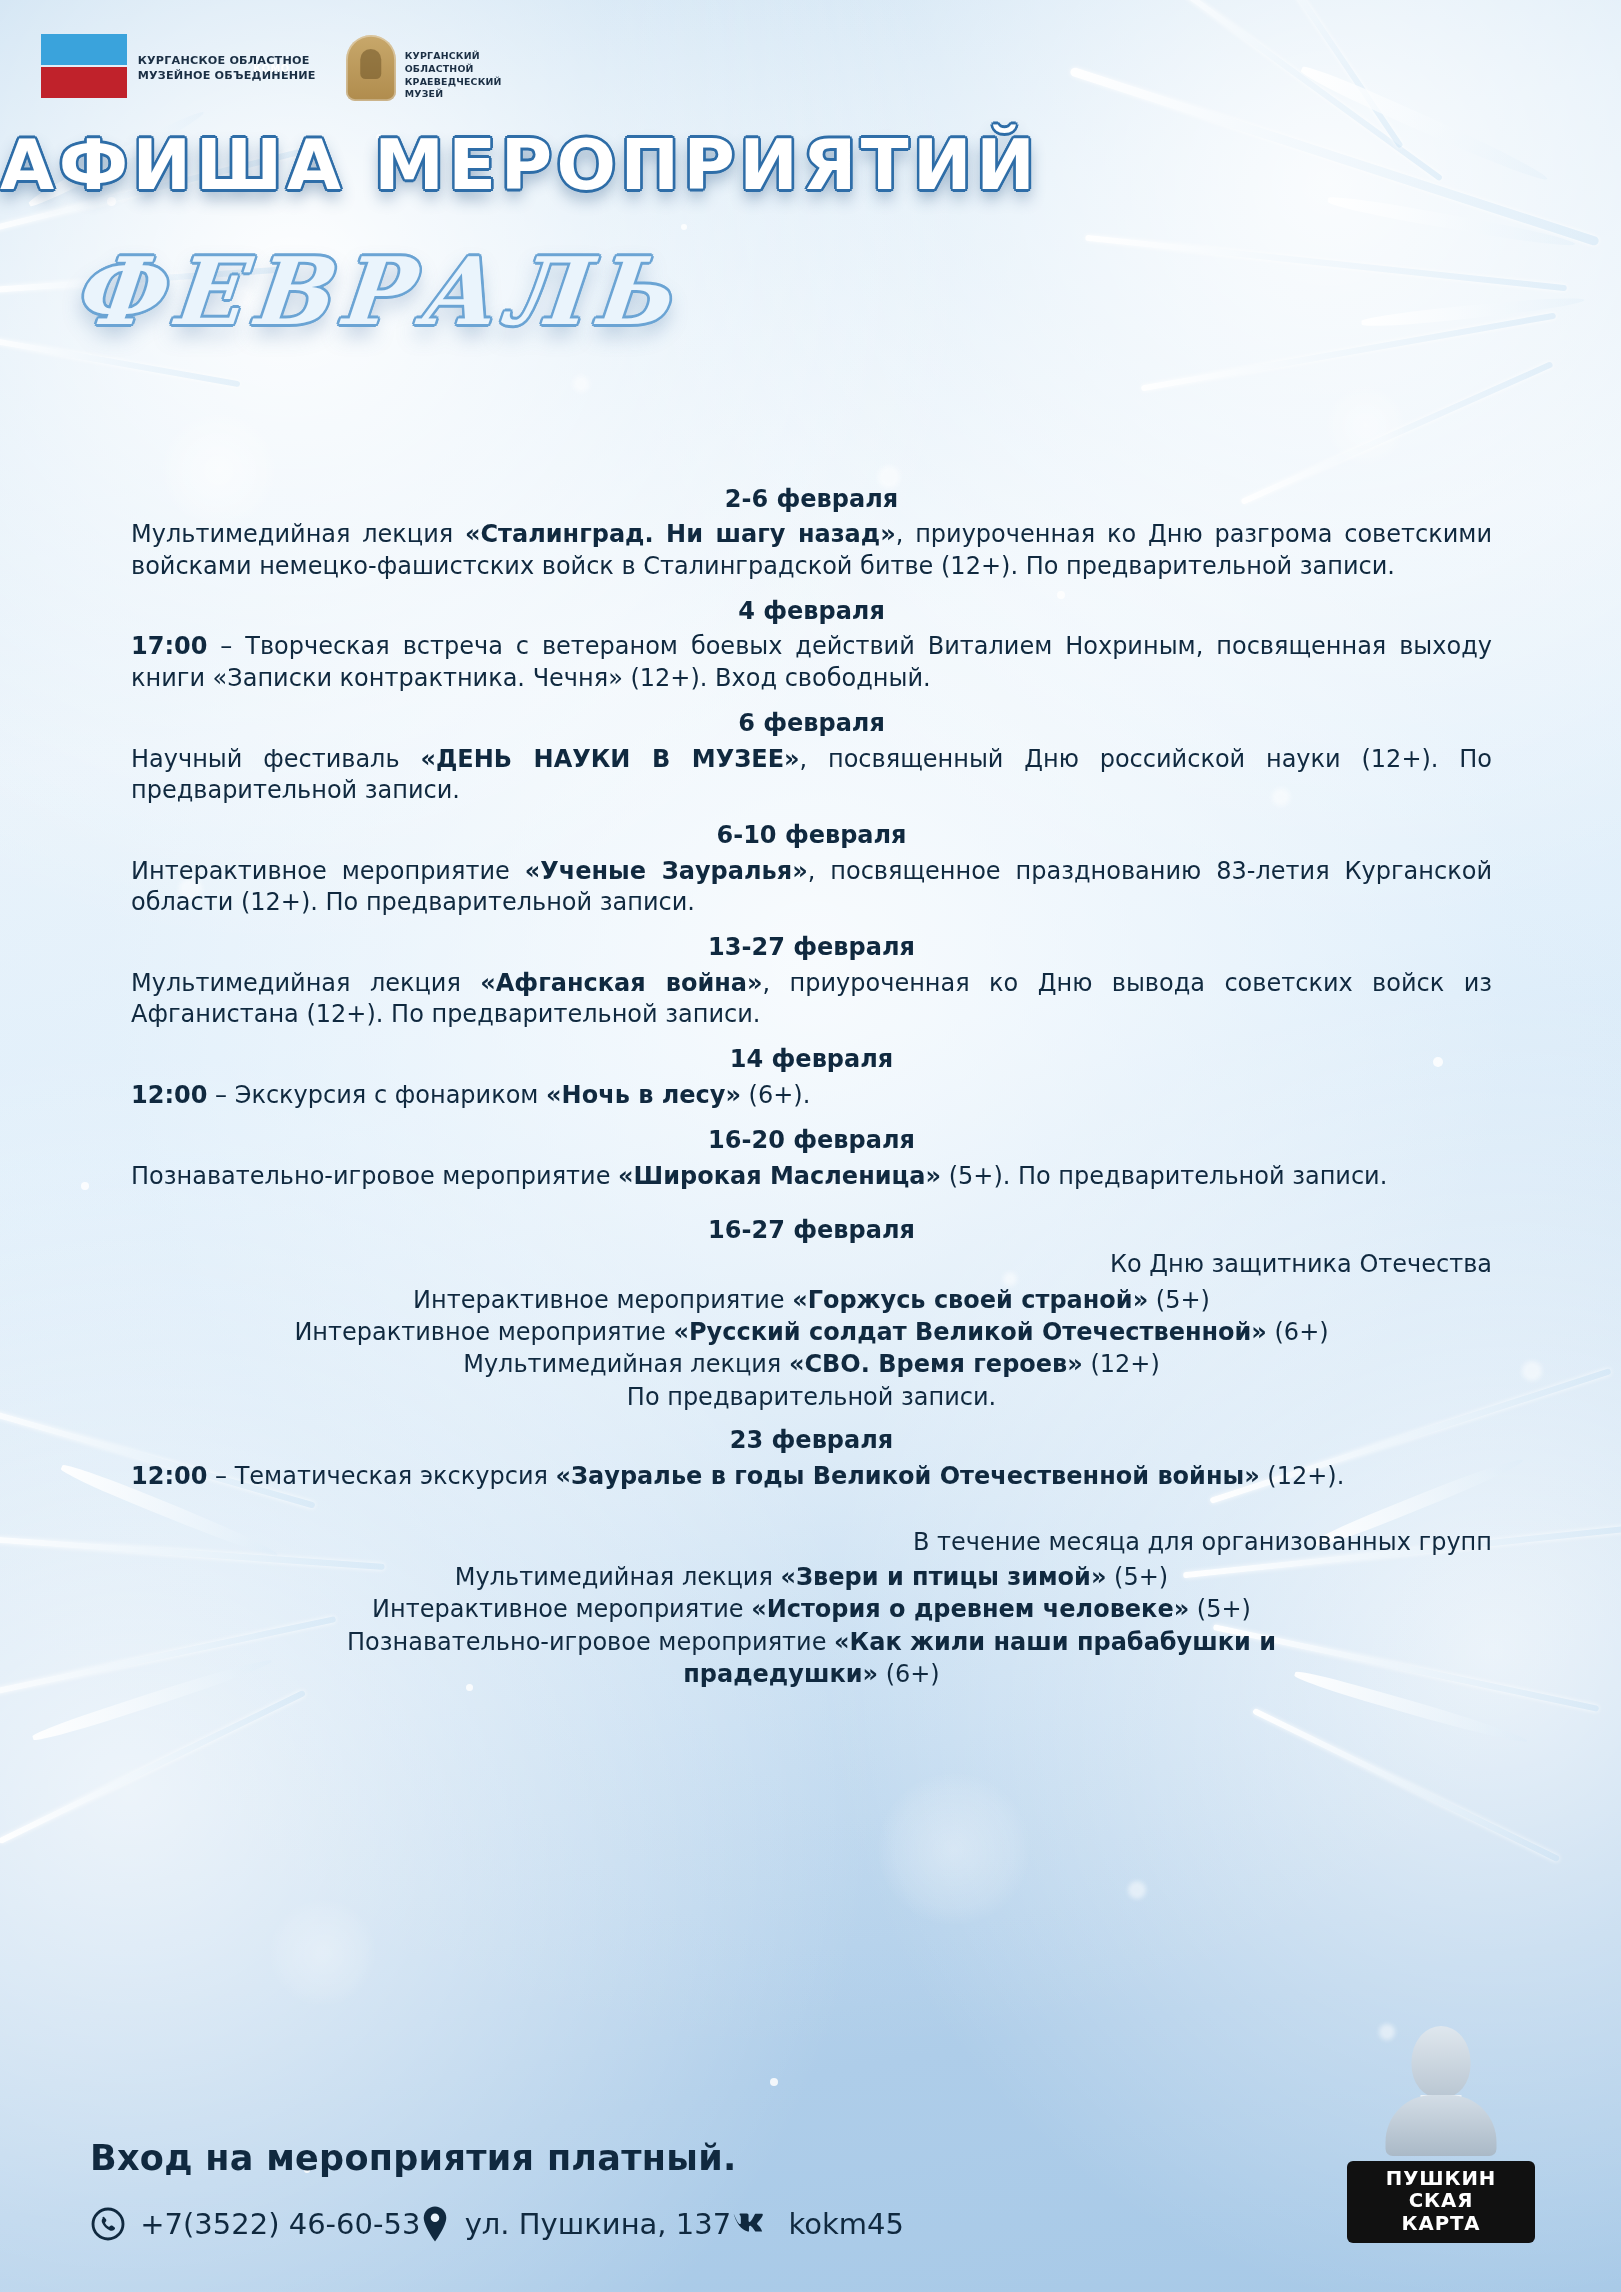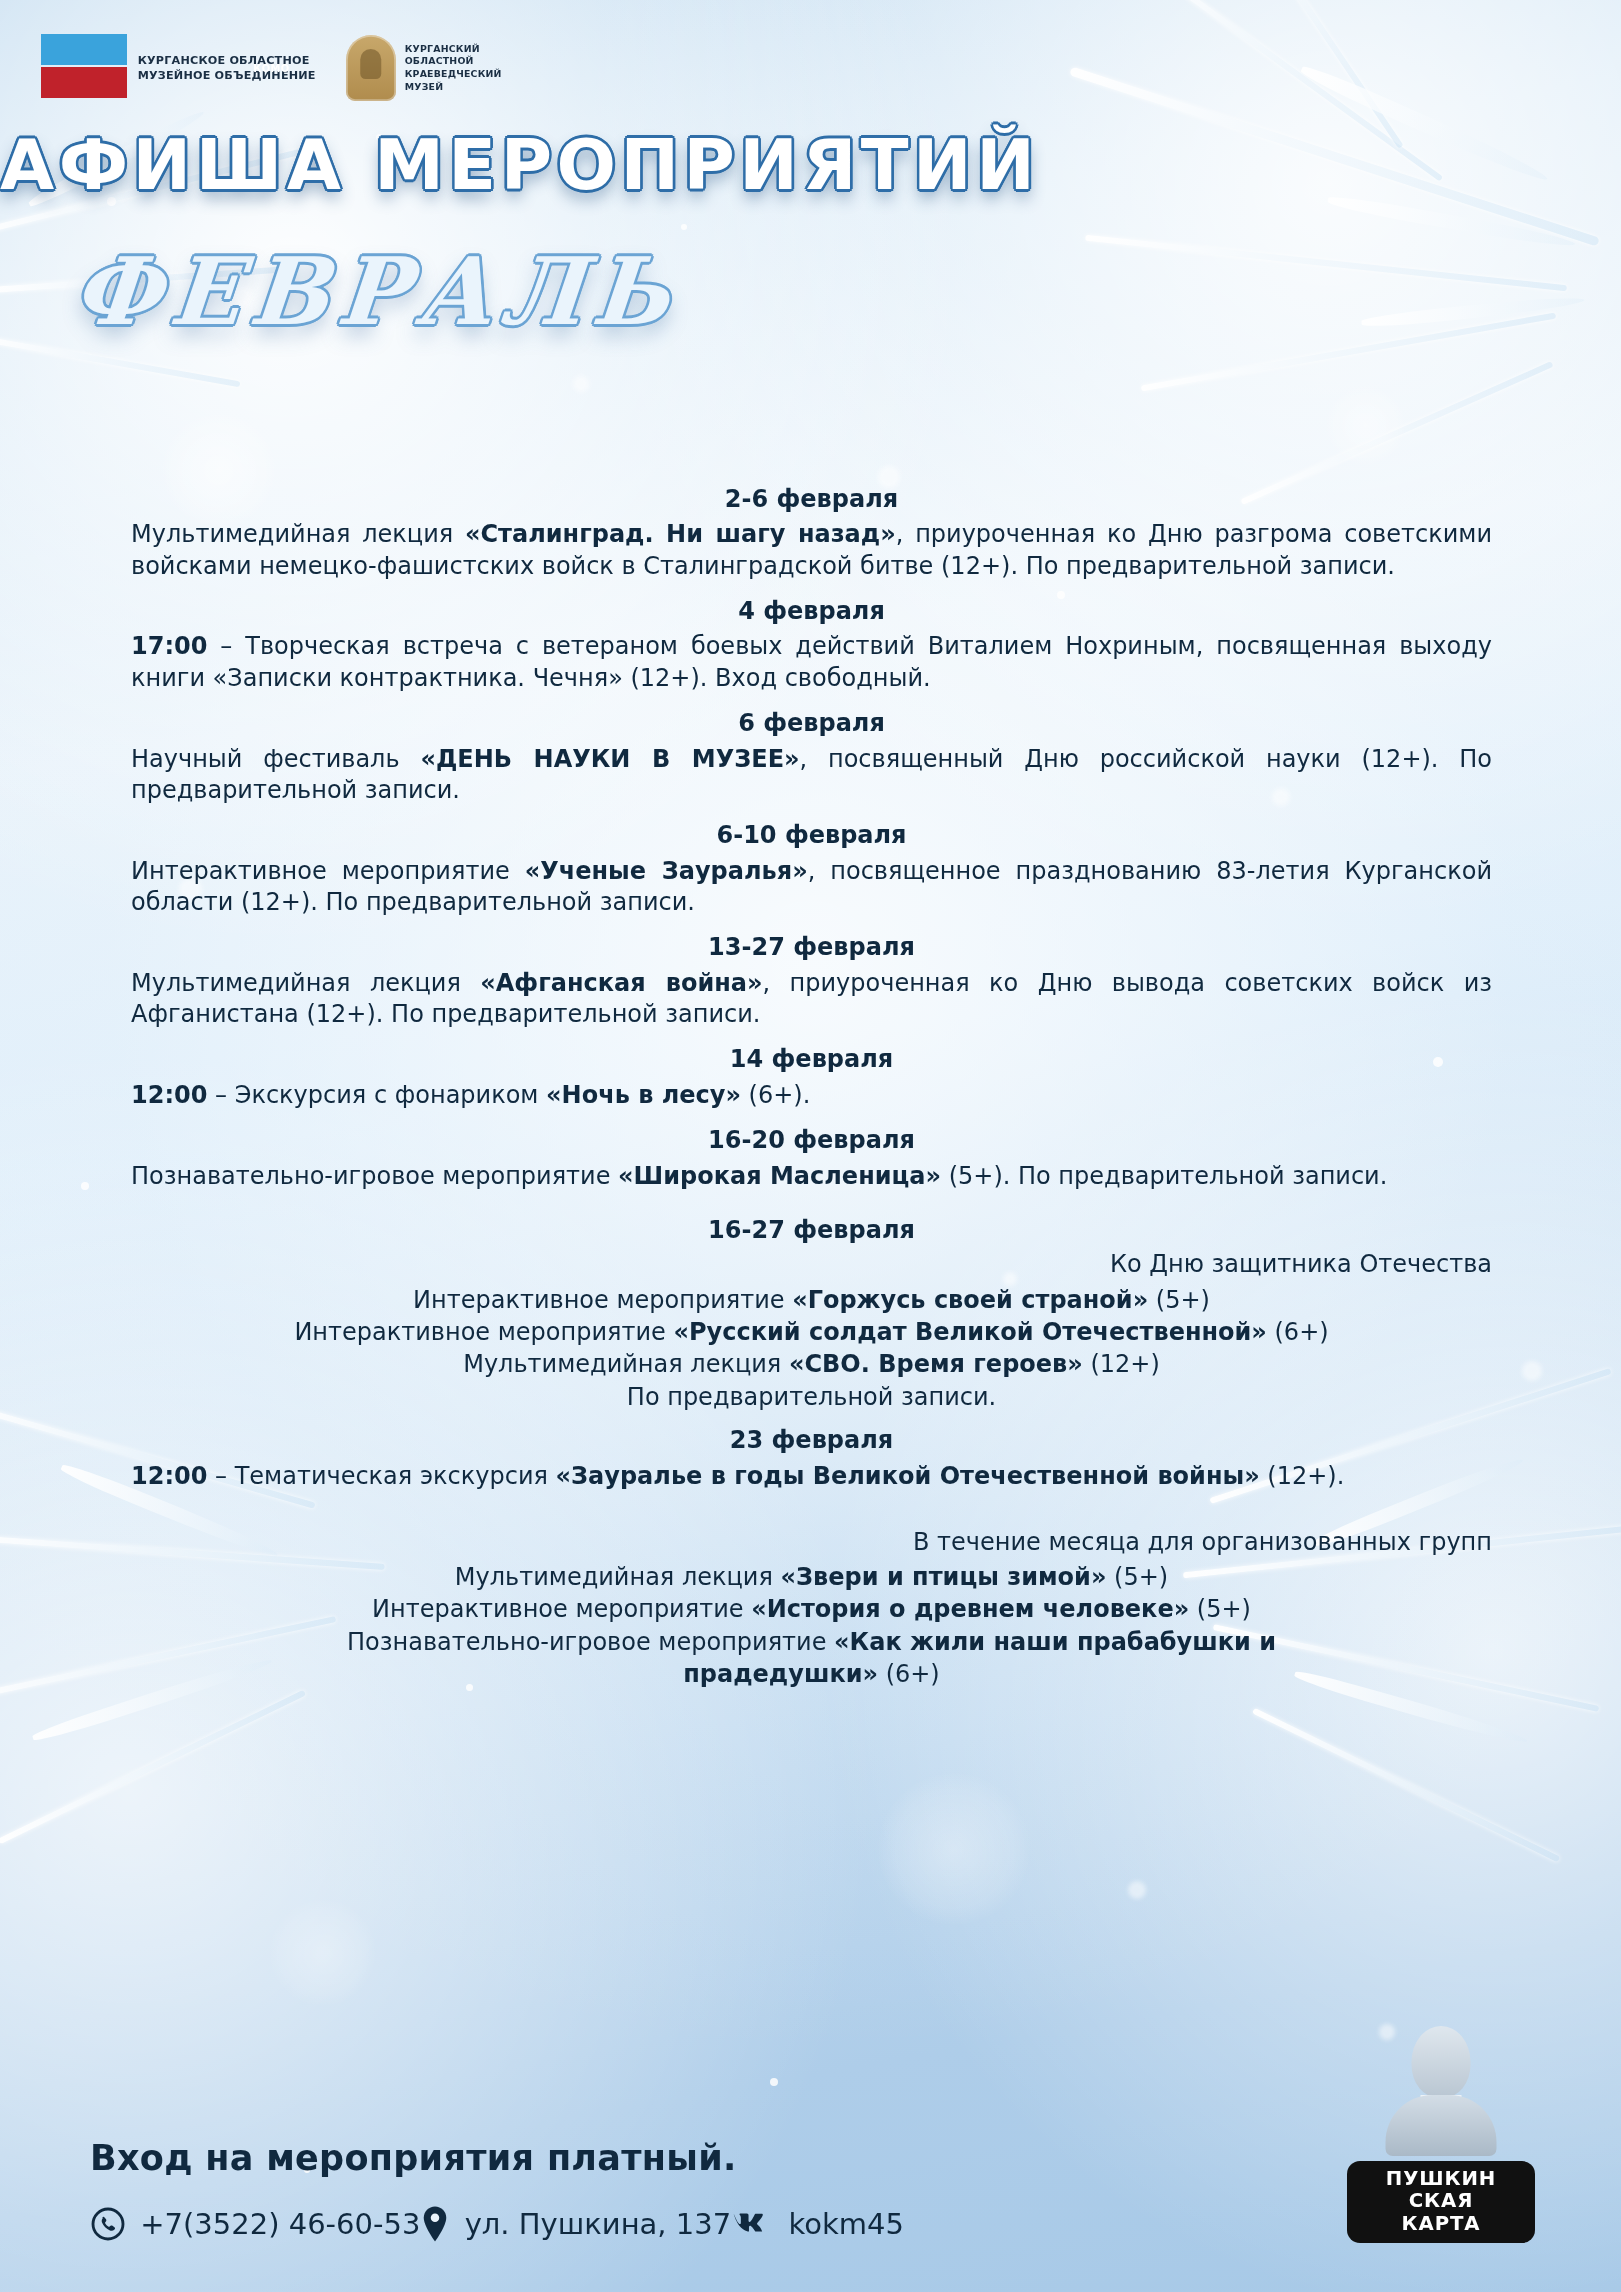--- a/index.html
+++ b/index.html
@@ -110,21 +110,21 @@
   .komo-text {
     font-size: 11.2px;
     font-weight: 700;
     line-height: 1.35;
     color: #1b2f44;
     letter-spacing: 0.2px;
     text-transform: uppercase;
   }
   .kokm-logo {
     display: flex;
-    align-items: center;
+    align-items: flex-end;
     gap: 9px;
   }
   .kokm-badge {
     width: 50px;
     height: 66px;
     background: linear-gradient(180deg, #c8a86b 0%, #b08c4d 100%);
     border-radius: 25px 25px 9px 9px;
     position: relative;
     box-shadow: inset 0 0 0 1.8px rgba(255,255,255,0.35);
   }
@@ -308,21 +308,21 @@
     background: #eef3f8;
   }
   .pk-label {
     background: #111111;
     color: #ffffff;
     font-weight: 700;
     font-size: 19.7px;
     letter-spacing: 0.9px;
     line-height: 1.14;
     padding: 6.3px 5.4px 8px 5.4px;
-    border-radius: 13px;
+    border-radius: 6px;
   }
   .pk-label .l2 { display: block; }
   .pk-label .l3 { display: block; }
 </style>
 </head>
 <body>
 
 <div class="poster">
 
   <div class="frost-layer">

